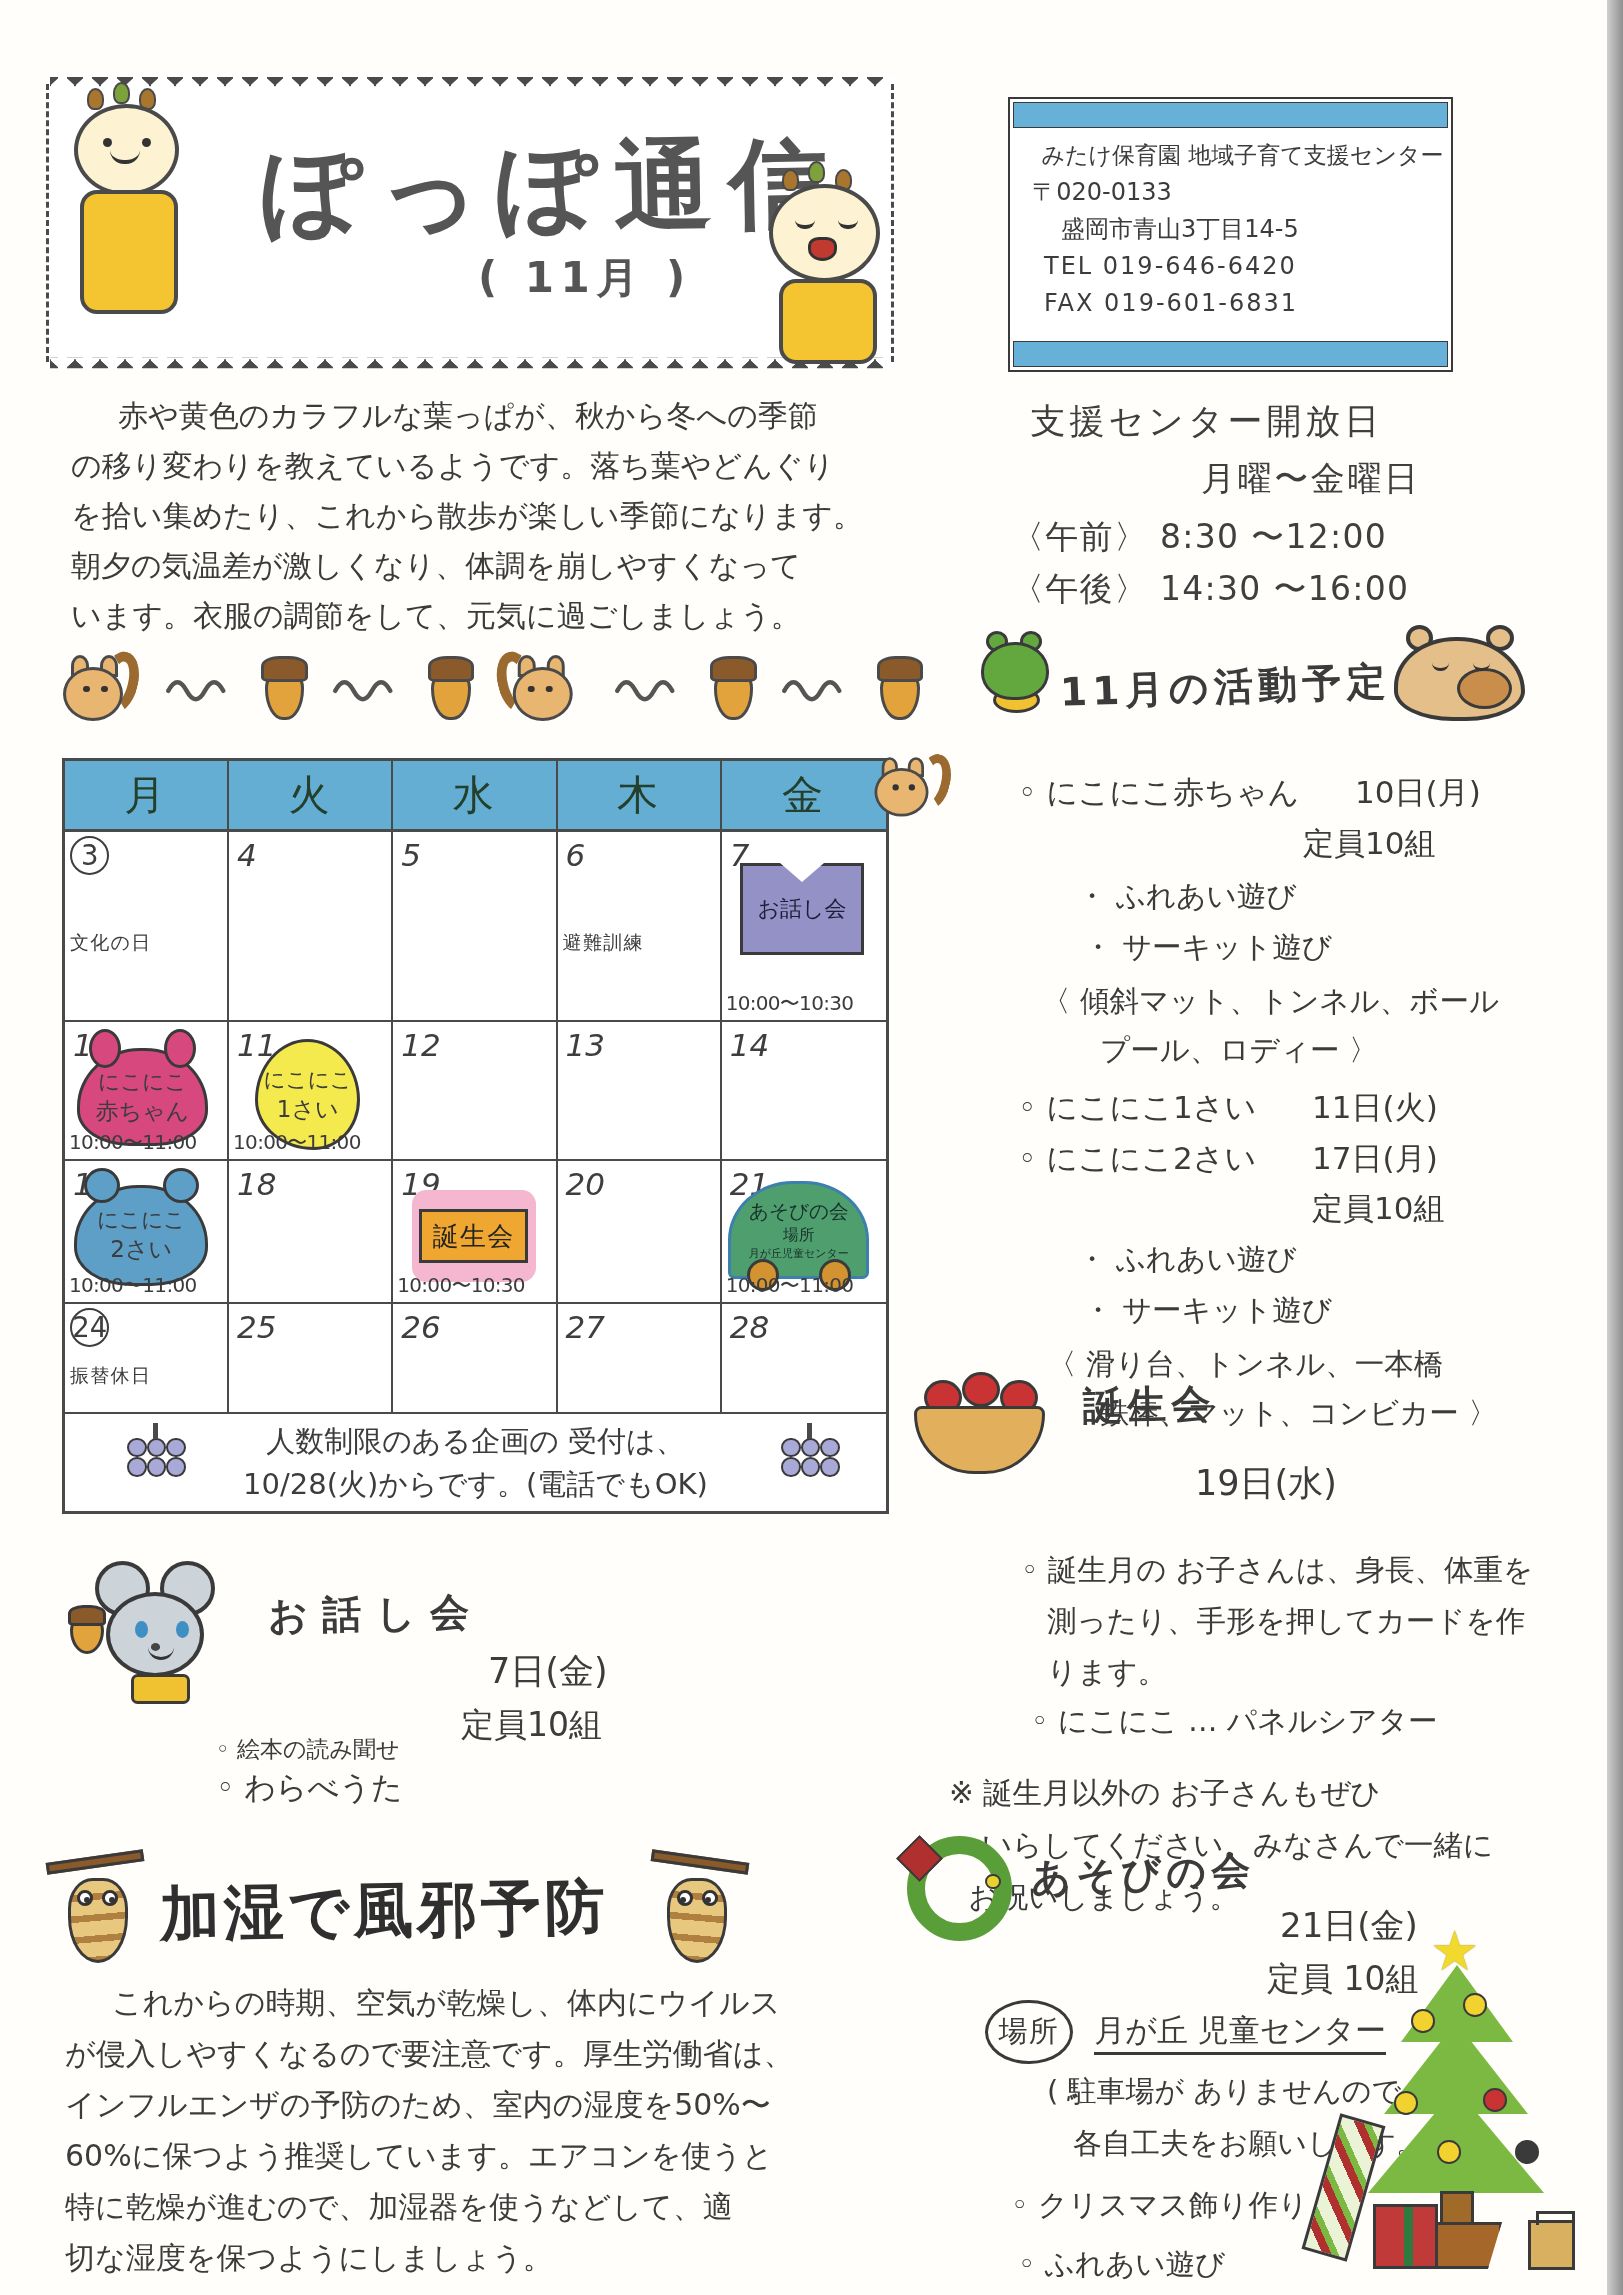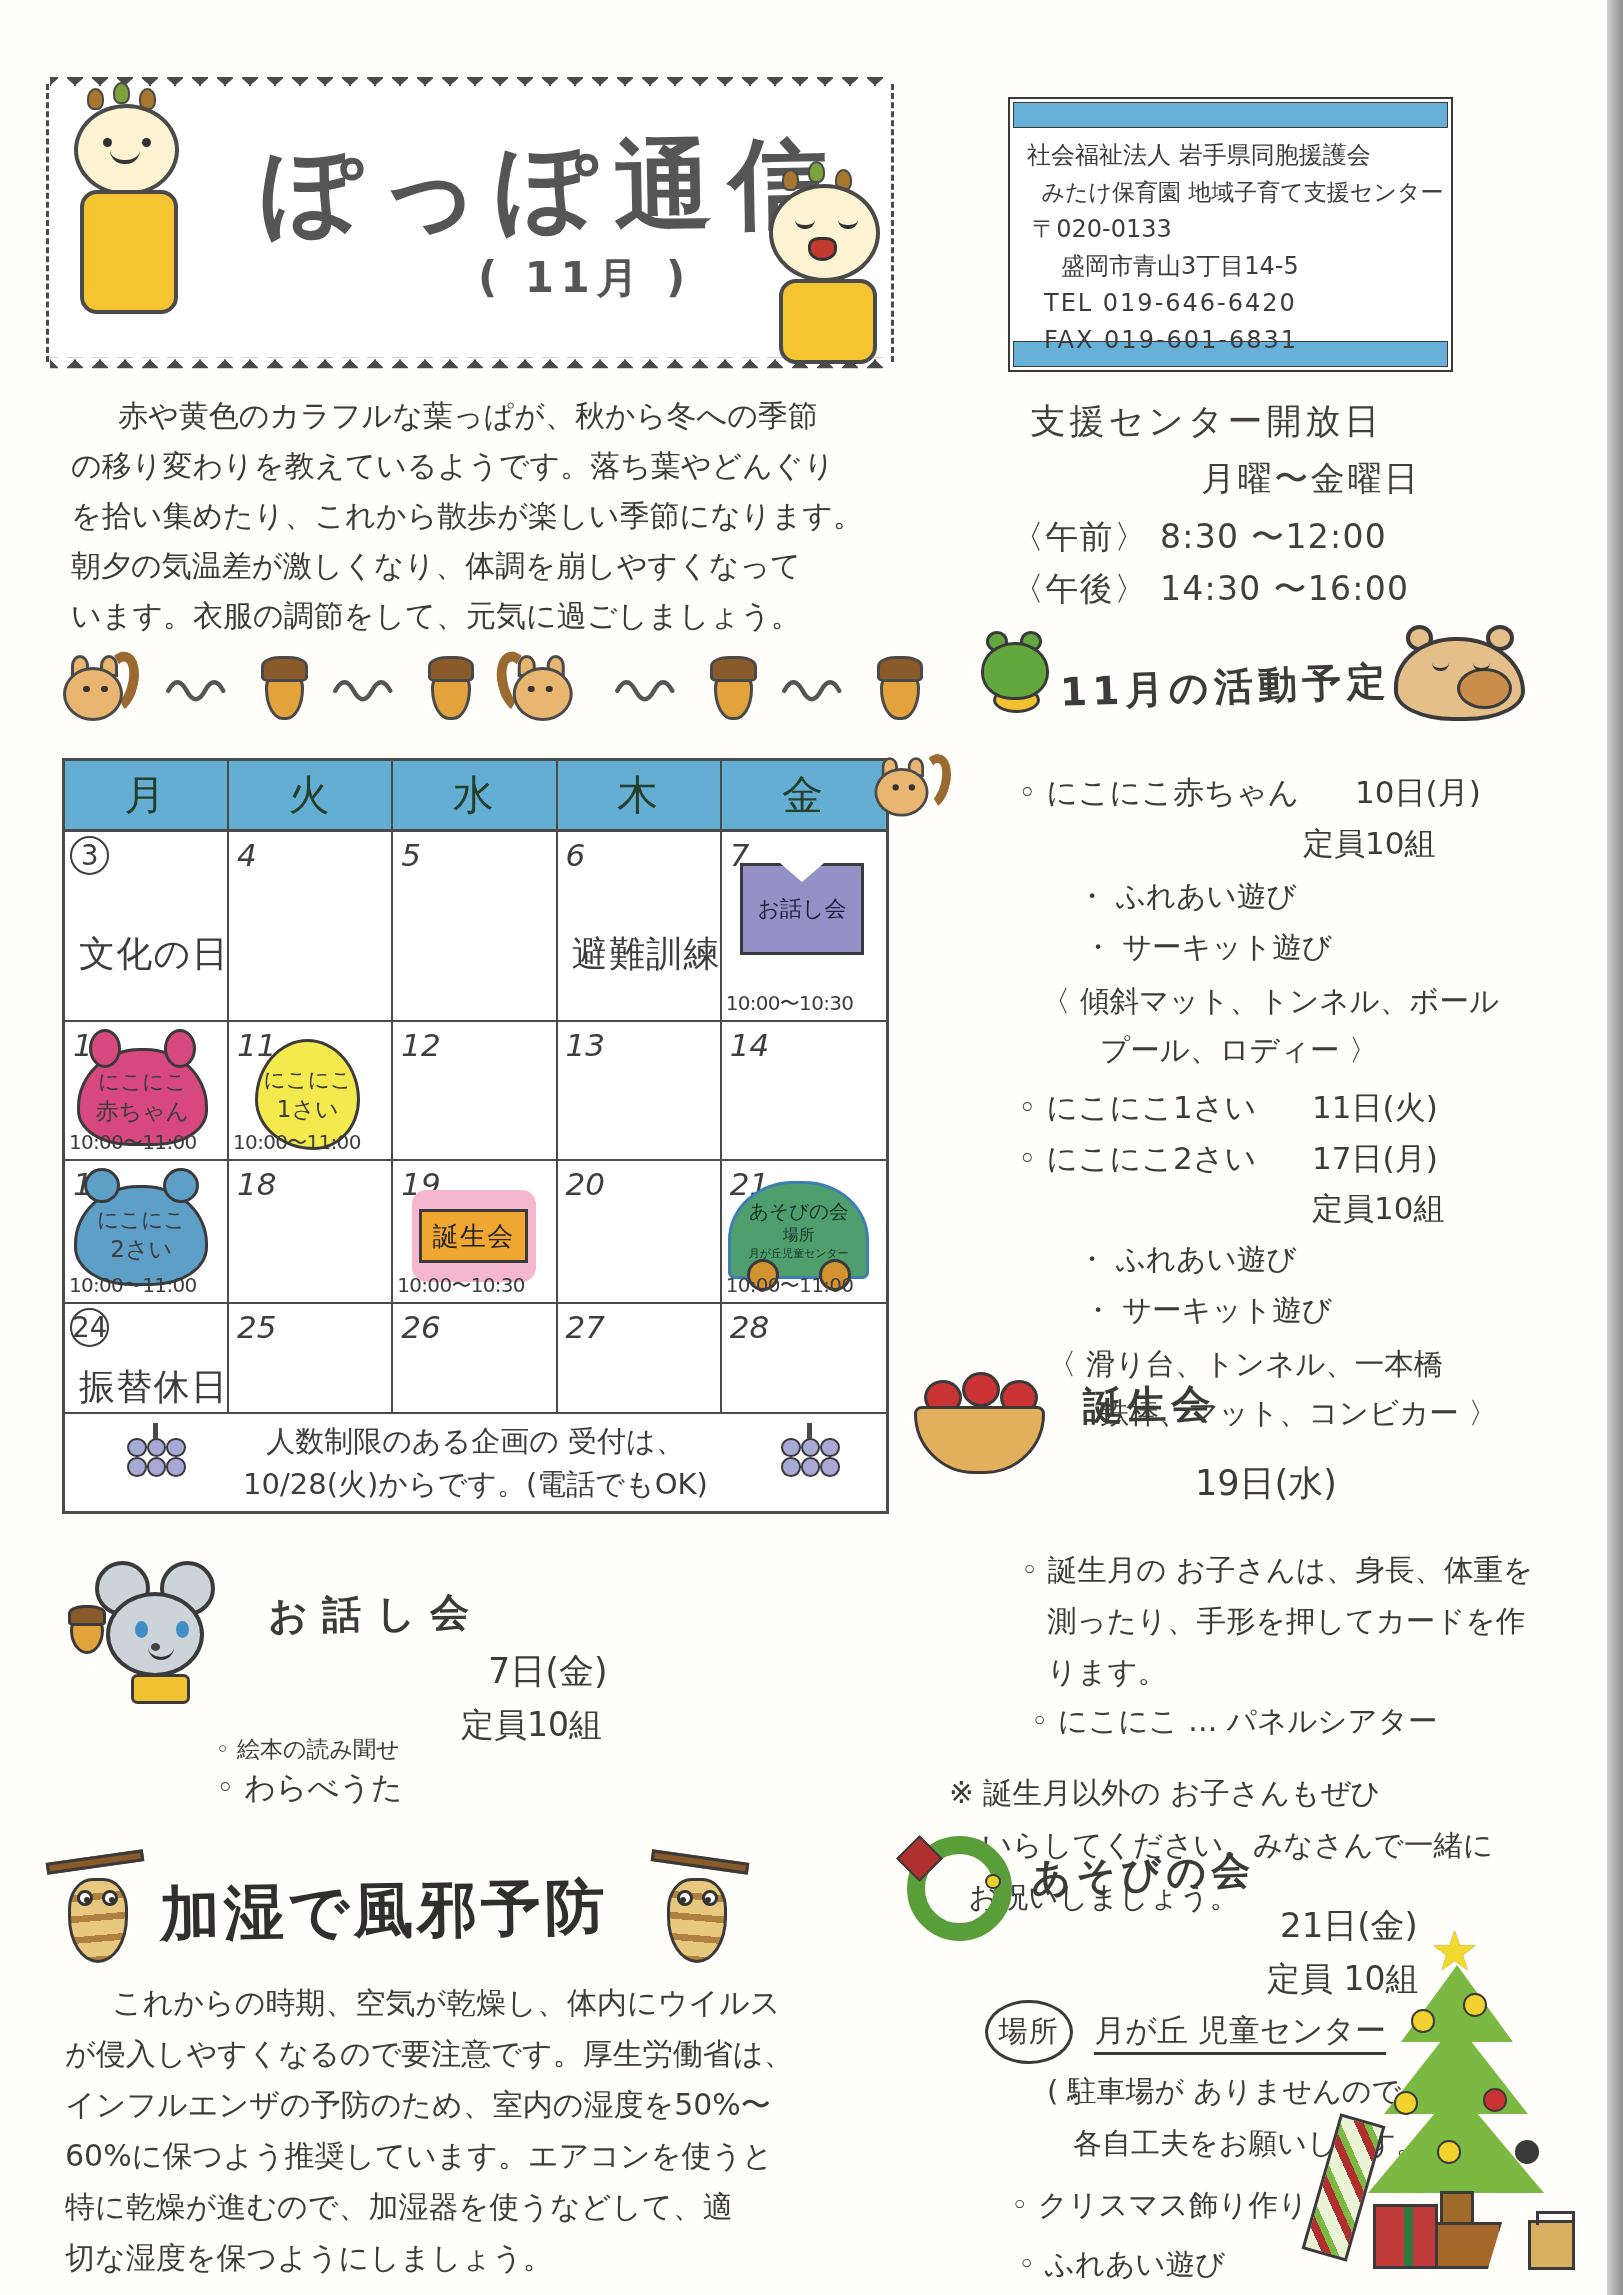--- a/index.html
+++ b/index.html
@@ -93,21 +93,21 @@
   display:grid;grid-template-columns:repeat(5,1fr);
   grid-template-rows:71px 190px 139px 143px 110px 97px}
 .hcell{background:#64aed4;border-right:2.6px solid #4a4a4a;border-bottom:3.3px solid #4a4a4a;
   display:flex;align-items:center;justify-content:center;font-size:41px;color:#24402c;letter-spacing:2.6px}
 .hcell.last{border-right:none}
 .cell{position:relative;border-right:2px solid #4a4a4a;border-bottom:2.6px solid #4a4a4a;padding:5.2px 6.5px}
 .cell.last{border-right:none}
 .cell .day{position:absolute;left:7.9px;top:5.2px;font-size:31px;font-style:italic;color:#3e3e3e}
 .cell .day.circled{left:5.2px;top:3.9px;width:39px;height:39px;border:2.6px solid #3e3e3e;border-radius:50%;
   display:flex;align-items:center;justify-content:center;font-size:27.5px;font-style:normal}
-.cell .lbl{position:absolute;left:14px;top:98px;font-size:36px;letter-spacing:1.3px;white-space:nowrap}
+.cell .lbl{position:absolute;left:5px;top:98px;font-size:19px;letter-spacing:1.3px;white-space:nowrap}
 .cell.r4 .lbl{top:59px}
 .cell .time{position:absolute;left:3.9px;bottom:2.6px;font-size:20px;letter-spacing:-0.7px;white-space:nowrap}
 .blob{position:absolute;display:flex;flex-direction:column;align-items:center;justify-content:center;
   text-align:center;border:3.9px solid #3a3a3a}
 .blob .e1{font-size:21.6px}.blob .e2{font-size:23px}
 .blob.pink{left:11.8px;top:26px;width:131px;height:98px;background:#d6487e;
   border-radius:48% 48% 40% 40%/60% 60% 36% 36%}
 .blob.pink::before,.blob.pink::after{content:"";position:absolute;top:-22px;width:26px;height:33px;
   background:#d6487e;border:3.9px solid #3a3a3a;border-radius:50%}
 .blob.pink::before{left:9.2px}.blob.pink::after{right:9.2px}
@@ -295,21 +295,20 @@
       <div class="eye e1"></div>
       <div class="eye e2"></div>
     <div class="mouth-open"></div>
       <div class="body"></div>
   </div>
 
   <div id="org-box" class="abs">
     <div class="bar top"></div>
     <div class="bar bot"></div>
     <div class="lines">
-      <div id="org-line1">社会福祉法人 岩手県同胞援護会</div>
       <div id="org-line2">みたけ保育園 地域子育て支援センター</div>
       <div id="org-postal">〒020-0133</div>
       <div id="org-addr">盛岡市青山3丁目14-5</div>
       <div id="org-tel">TEL 019-646-6420</div>
       <div id="org-fax">FAX 019-601-6831</div>
     </div>
   </div>
 
   <div id="open-days" class="abs">
     <div id="open-title" class="abs hl">支援センター開放日</div>

